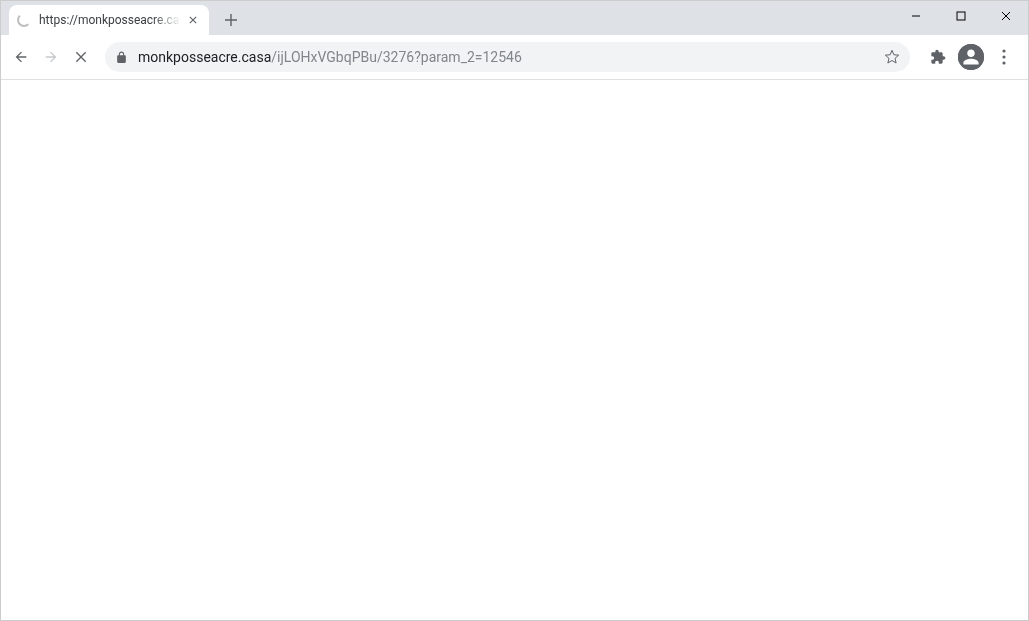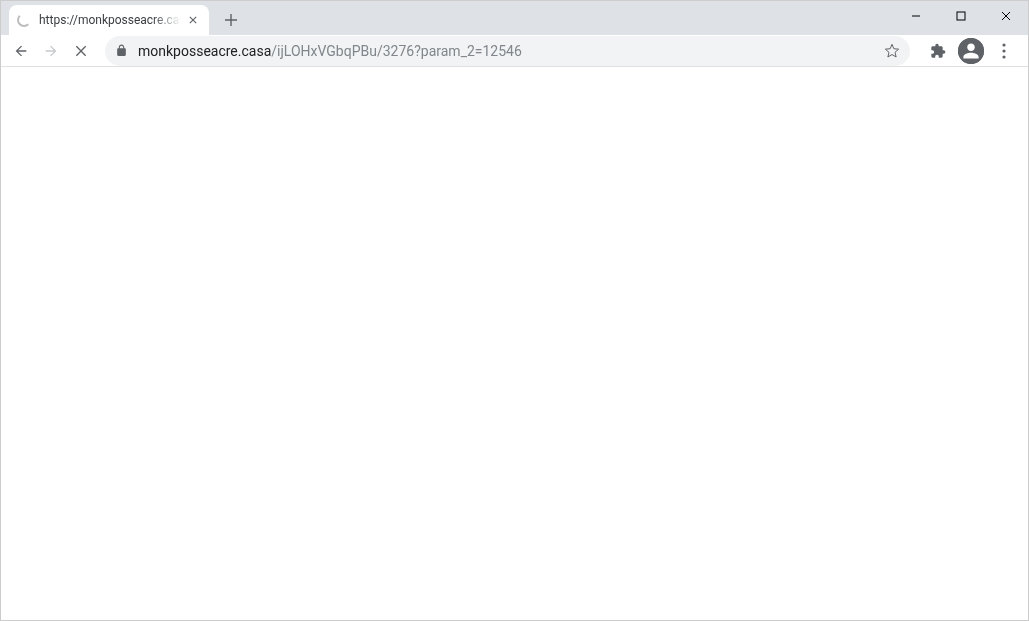--- a/index.html
+++ b/index.html
@@ -99,21 +99,21 @@
       display: flex;
       align-items: center;
       justify-content: center;
       cursor: pointer;
     }
     .win-ctrl svg { width: 10px; height: 10px; }
     .toolbar {
       display: flex;
       align-items: center;
       background: #fff;
-      height: 32px;
+      height: 45px;
       padding: 0 6px;
       border-bottom: 1px solid #e0e0e0;
       gap: 2px;
     }
     .nav-btn {
       width: 28px;
       height: 28px;
       border-radius: 50%;
       display: flex;
       align-items: center;

